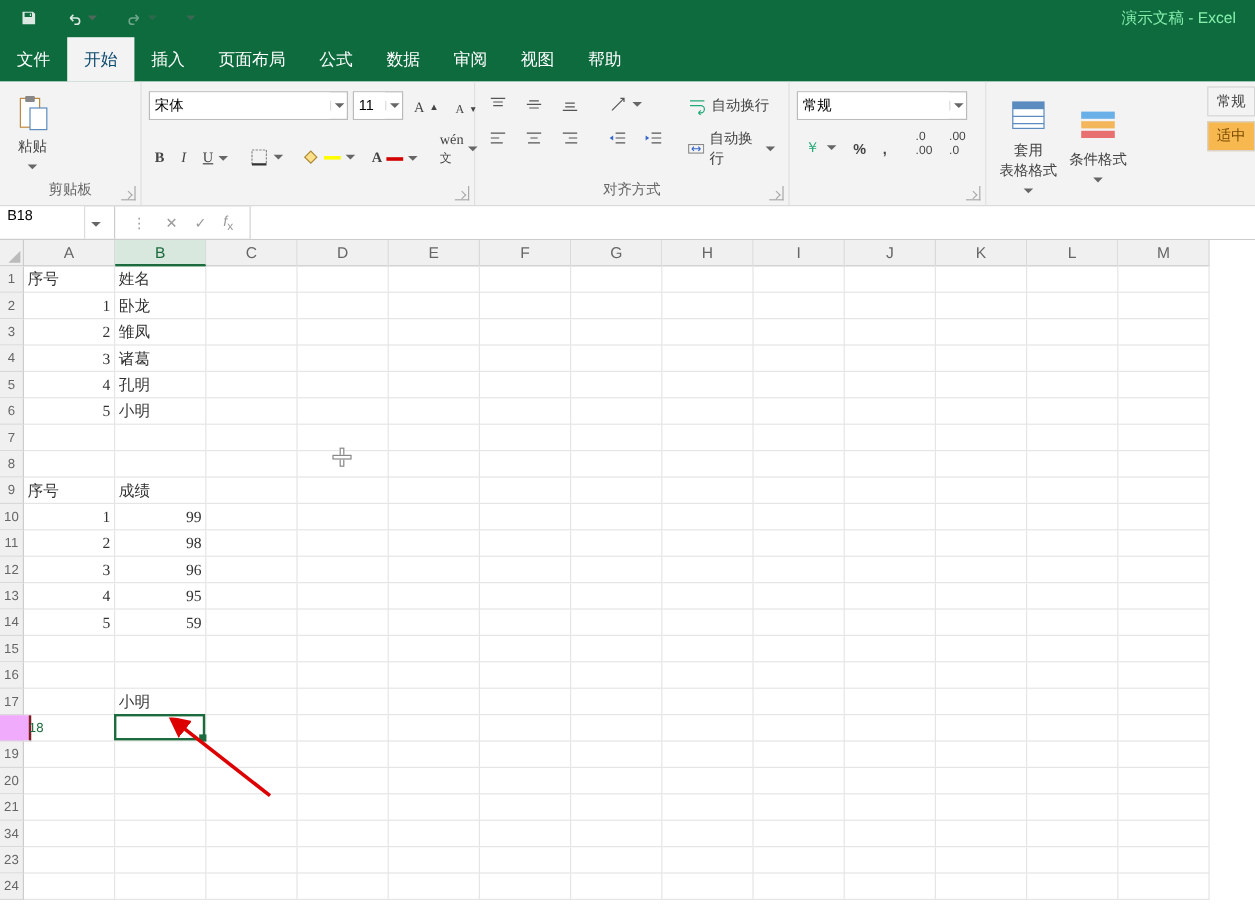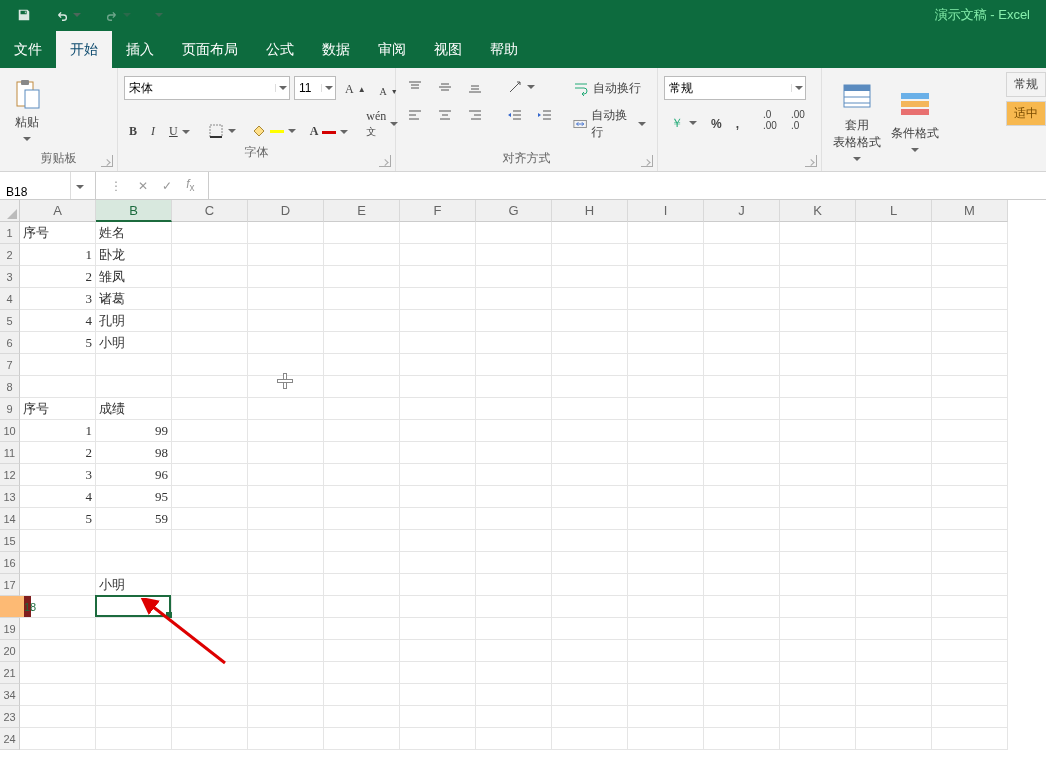--- a/index.html
+++ b/index.html
@@ -34,38 +34,38 @@
 
   .combo { display: inline-flex; align-items: center; background: #fff; border: 1px solid #bbb; height: 24px; }
   .combo input { border: none; outline: none; font-size: 12px; padding: 0 4px; height: 22px; }
   .combo .dd { border-left: 1px solid #ddd; width: 14px; display: flex; justify-content: center; }
 
   .icon16 { width: 16px; height: 16px; display: inline-block; }
   .icon32 { width: 32px; height: 32px; display: inline-block; }
 
   
   .formula-bar { height: 28px; display: flex; align-items: stretch; border-bottom: 1px solid #ccc; font-size: 12px; }
-  .name-box { width: 96px; border-right: 1px solid #ccc; display: flex; align-items: flex-end; }
+  .name-box { width: 96px; border-right: 1px solid #ccc; display: flex; align-items: flex-start; }
   .name-box input { border: none; outline: none; width: 70px; padding-left: 6px; font-size: 12px; }
   .name-box .dd { border-left: 1px solid #ddd; width: 18px; display:flex; justify-content:center; align-items:center; height:100%; }
   .fx-btns { display: flex; align-items: center; gap: 14px; padding: 0 14px; color: #999; border-right: 1px solid #ccc; }
   .fx-btns span { cursor: pointer; }
   .fx-input { flex: 1; }
   .fx-input input { border: none; outline: none; width: 100%; height: 100%; padding-left: 6px; }
 
   
   .grid-area { position: relative; height: 560px; overflow: hidden; font-size: 13px; color: #333; }
   .corner { position: absolute; left: 0; top: 0; width: 20px; height: 22px; background: #f0f0f0; border-right: 1px solid #ccc; border-bottom: 1px solid #ccc; }
   .corner::after { content: ""; position: absolute; right: 2px; bottom: 2px; width: 0; height: 0; border-right: 10px solid #bbb; border-top: 10px solid transparent; }
   .col-headers { position: absolute; left: 20px; top: 0; height: 22px; display: flex; }
   .col-h { width: 76px; height: 22px; background: #f0f0f0; border-right: 1px solid #d9d9d9; border-bottom: 1px solid #ccc; text-align: center; line-height: 22px; color: #666; }
   .col-h.sel { background: #d8e8de; color: #1c6b3e; border-bottom: 2px solid #1c6b3e; }
   .row-headers { position: absolute; left: 0; top: 22px; width: 20px; }
   .row-h { height: 22px; background: #f0f0f0; border-right: 1px solid #ccc; border-bottom: 1px solid #d9d9d9; text-align: center; line-height: 22px; color: #666; font-size: 11px; }
-  .row-h.sel { background: #fdba74; color: #1c6b3e; border-right: 7px solid #7f1d1d; padding-left: 24px; }
+  .row-h.sel { background: #f0abfc; color: #1c6b3e; border-right: 2px solid #7f1d1d; padding-left: 24px; }
   .cells { position: absolute; left: 20px; top: 22px; }
   .cells .row-c { display: flex; height: 22px; }
   .cell { width: 76px; height: 22px; border-right: 1px solid #e5e5e5; border-bottom: 1px solid #e5e5e5; padding: 0 3px; line-height: 22px; white-space: nowrap; overflow: visible; font-family: "SimSun", serif; }
   .cell.num { text-align: right; }
   .active-cell { position: absolute; border: 2px solid #1c6b3e; pointer-events: none; }
   .active-cell::after { content: ""; position: absolute; right: -3px; bottom: -3px; width: 6px; height: 6px; background: #1c6b3e; }
   .cursor-plus { position: absolute; width: 16px; height: 16px; pointer-events:none; }
   .cursor-plus::before, .cursor-plus::after { content: ""; position: absolute; background: #fff; border:1px solid #888; }
   .cursor-plus::before { left: 6px; top: 0; width: 2px; height: 14px; }
   .cursor-plus::after { top: 6px; left: 0; height: 2px; width: 14px; }
@@ -178,21 +178,20 @@
           <span style="font-family:serif;font-weight:bold">A</span>
           <span style="display:block;height:3px;background:#d30000;width:14px;margin-top:1px"></span>
           <span class="dd"></span>
         </span>
       <span style="width:6px"></span>
       <span class="btn">
           <span style="font-family:serif">wén<br><span style="font-size:10px">文</span></span>
           <span class="dd"></span>
         </span>
     </div>
-    <div class="group-label">字体</div>
     <div class="dlg-launcher"></div>
   </div>
 
   <div class="group" style="width:262px">
     <div style="display:flex; flex:1; gap:10px">
       <div>
         <div class="row" style="margin-top:4px">
           <span class="btn">
               <svg class="icon16" viewBox="0 0 16 16">
                 <path stroke="#555" d="M2 3h12M4 6h8M4 9h8"></path>

